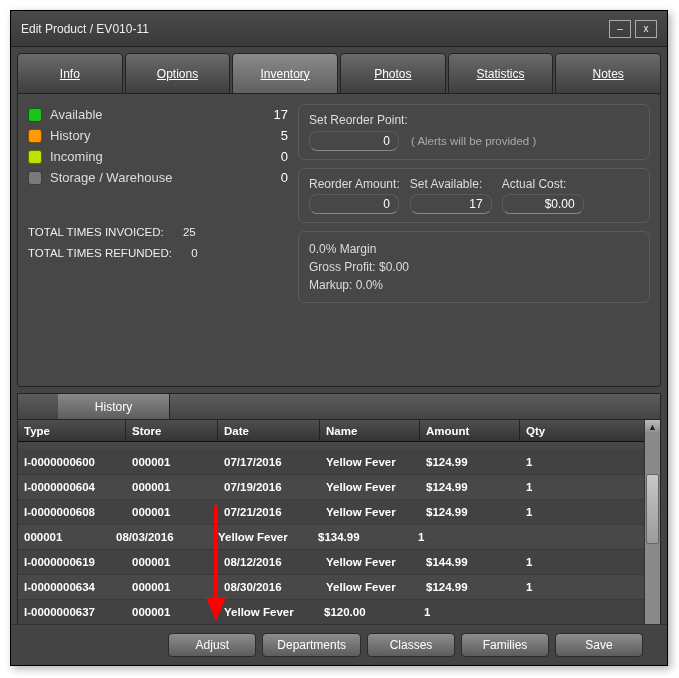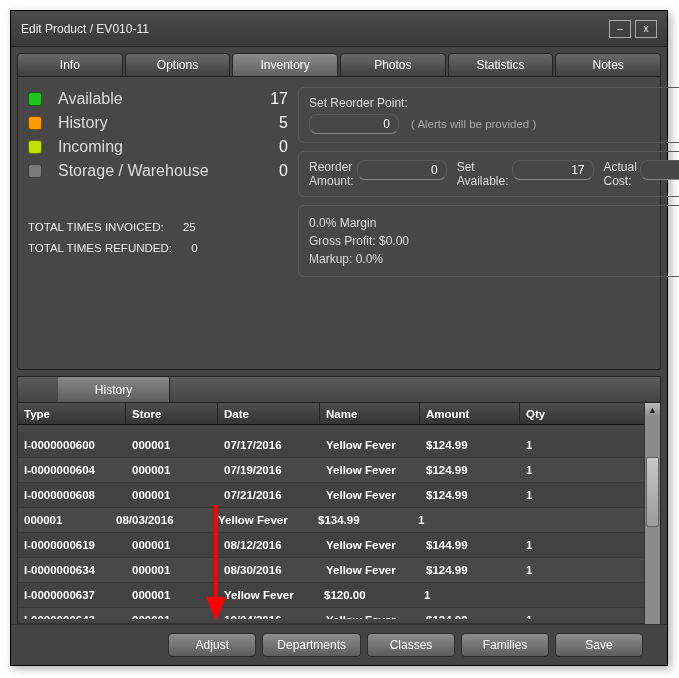--- a/index.html
+++ b/index.html
@@ -35,62 +35,63 @@
     color: #eee;
     display: flex; align-items: center; justify-content: center;
     font-size: 10px;
     cursor: pointer;
   }
   .content { padding: 6px 6px 0 6px; }
 
   .tabstrip { display: flex; gap: 2px; }
   .tab {
     flex: 1;
-    height: 24px;
+    height: 41px;
     background: linear-gradient(#6a6a6a, #3e3e3e);
     border: 1px solid #222;
     border-radius: 4px 4px 0 0;
     display: flex; align-items: center; justify-content: center;
     color: #fff;
     cursor: pointer;
     font-size: 12px;
+    text-decoration: underline;
   }
   .tab.active {
     background: linear-gradient(#8a8a8a, #606060);
     font-weight: 500;
   }
 
   .panel {
     border: 1px solid #222;
     background: #474747;
     padding: 10px;
     border-radius: 0 3px 3px 3px;
     margin-top: -1px;
     height: 294px;
   }
   .panel-top { display: flex; gap: 10px; }
 
   .status-block { flex: 0 0 260px; }
-  .status-row { display: flex; align-items: center; gap: 16px; padding: 3px 0; font-size: 16px; }
+  .status-row { display: flex; align-items: center; gap: 8px; padding: 3px 0; font-size: 13px; }
   .swatch { width: 14px; height: 14px; border-radius: 3px; border: 1px solid rgba(0,0,0,0.5); }
   .status-label { flex: 1; color: #ddd; }
   .status-val { width: 40px; text-align: right; color: #fff; }
   .totals { margin-top: 34px; font-size: 11.5px; color: #eee; line-height: 1.8; }
   .totals span.val { margin-left: 16px; }
 
   .settings { flex: 1; }
   .sbox {
     border: 1px solid #5a5a5a;
     border-radius: 6px;
     padding: 8px 10px;
     margin-bottom: 8px;
     font-size: 12px;
   }
   .sbox .lbls { display: flex; gap: 10px; }
-  .lbl-col { display: flex; flex-direction: row; gap: 3px; }
+  .lbl-col { display: flex; flex-direction: column; gap: 3px; }
   .fld {
     height: 20px;
     border: 1px solid #5a5a5a;
     border-bottom-color: #888;
     border-radius: 8px;
     background: #474747;
     color: #fff;
     text-align: right;
     padding: 0 8px;
     font-size: 12px;

